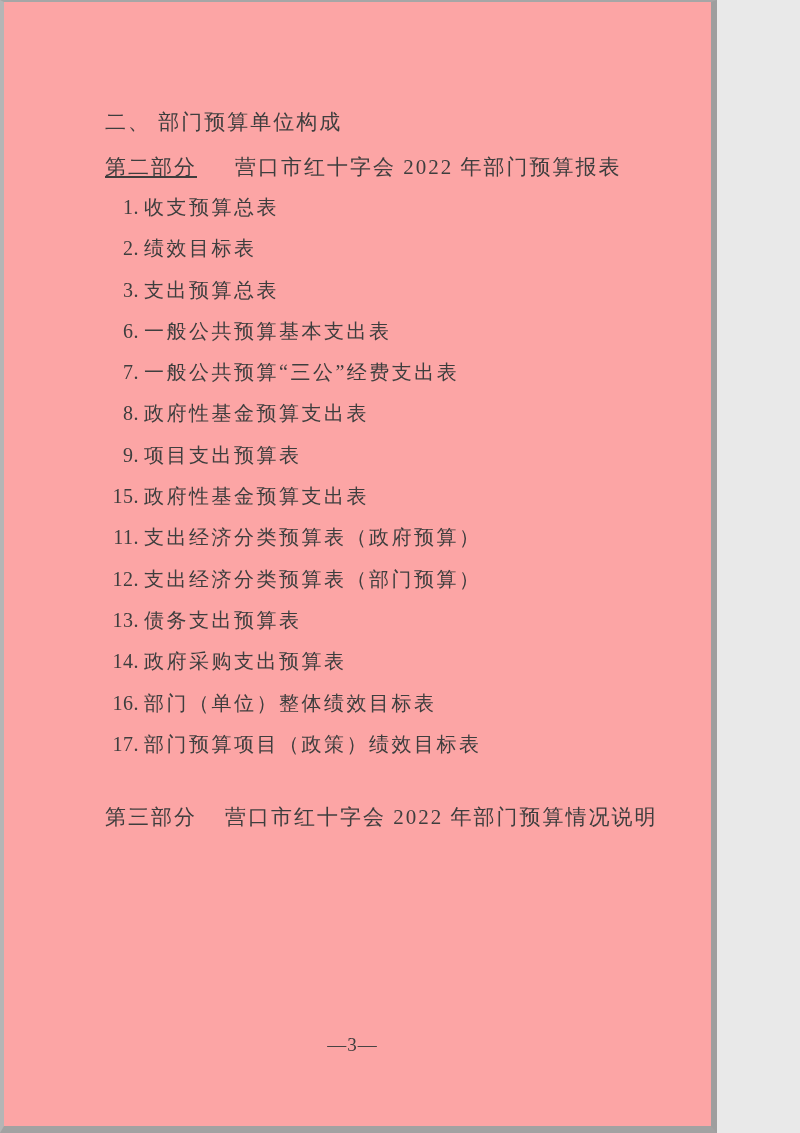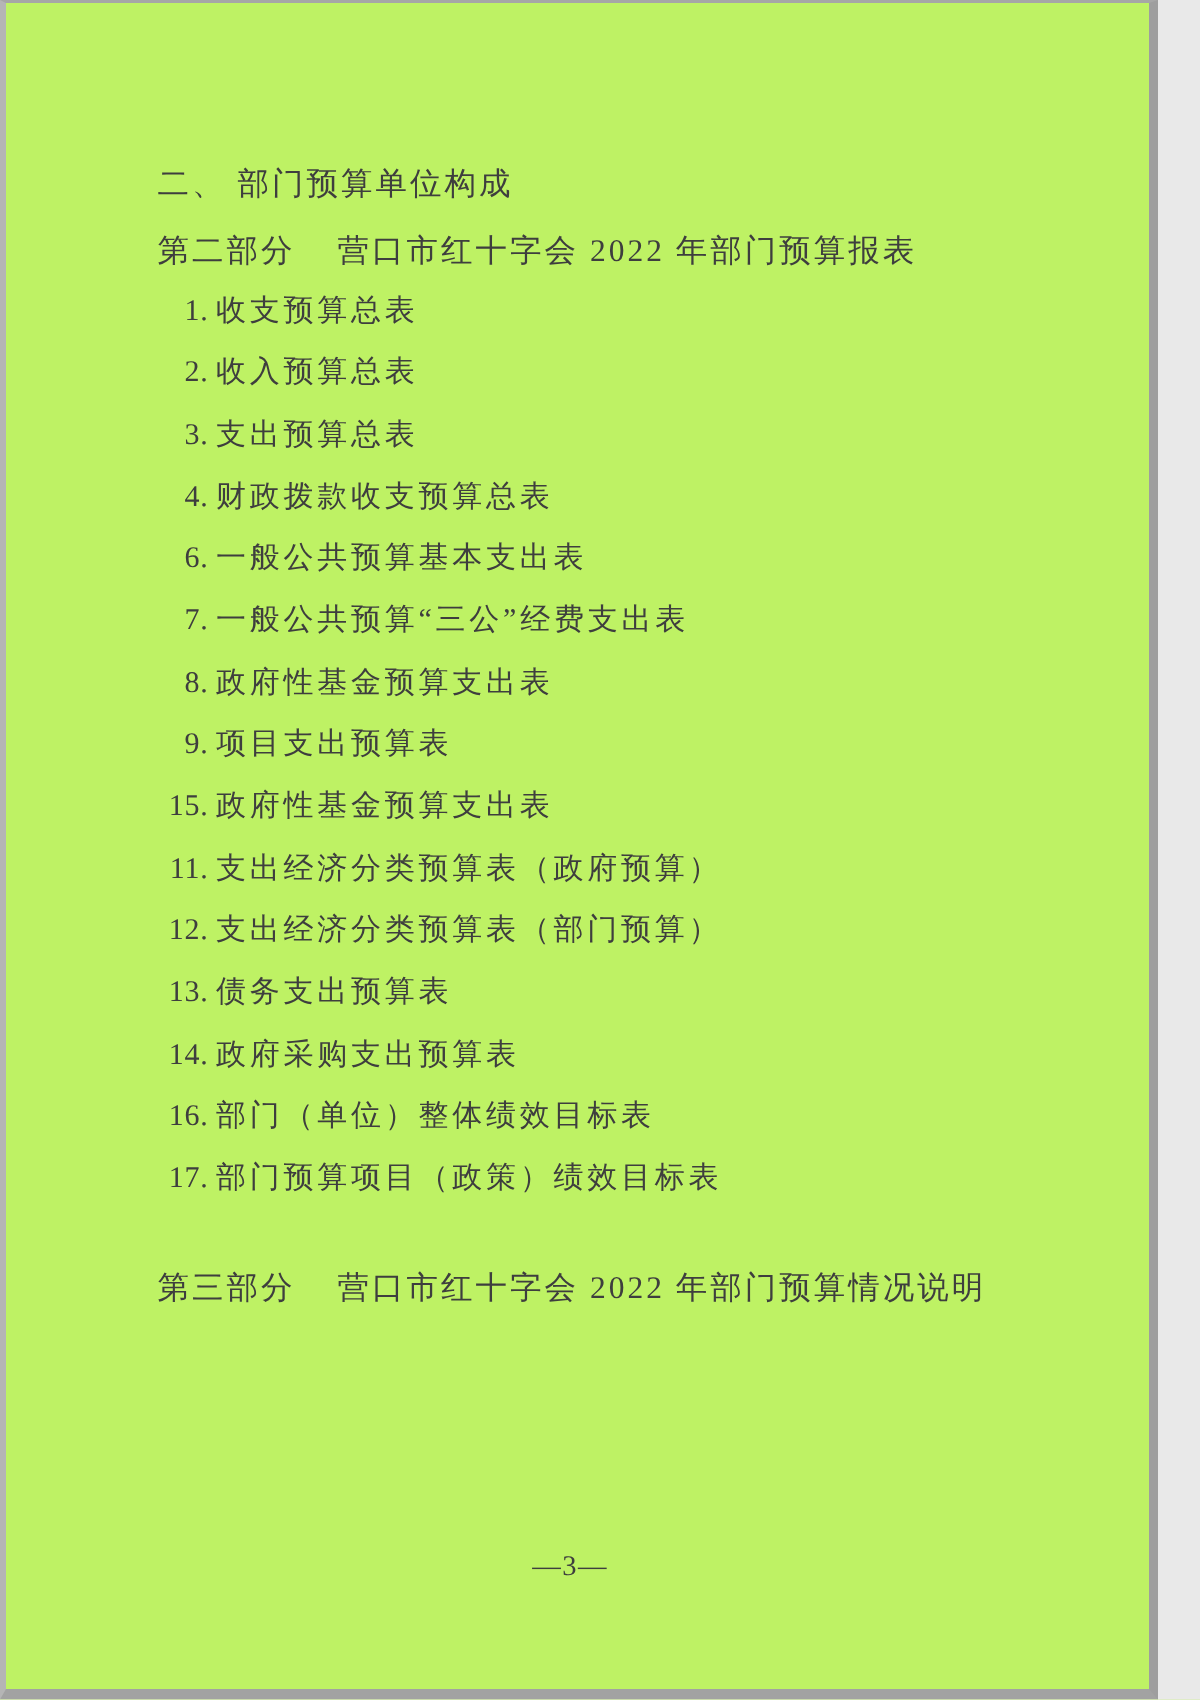--- a/index.html
+++ b/index.html
@@ -2,24 +2,24 @@
 <html><head>
 <meta charset="utf-8">
 <style>
   html, body {
     margin: 0;
     padding: 0;
     background: #e9e9e9;
   }
   .page {
     position: relative;
-    width: 772px;
+    width: 717px;
     height: 1133px;
     box-sizing: border-box;
-    background: #bef264;
+    background: #fca5a5;
     border-top: 2px solid #a6a6a6;
     border-left: 4px solid #b5b5b5;
     border-right: 6px solid #9e9e9e;
     border-bottom: 7px solid #a2a2a2;
     overflow: hidden;
     font-family: "Liberation Serif", "DejaVu Serif", serif;
     color: #3e3e3e;
   }
   .content {
     position: absolute;
@@ -34,21 +34,22 @@
   }
   .h-part {
     margin-top: 17px;
     font-size: 21px;
     line-height: 29px;
     letter-spacing: 2px;
     white-space: nowrap;
   }
   .h-part .part-label {
     display: inline-block;
-    margin-right: 28px;
+    margin-right: 38px;
+    text-decoration: underline;
   }
   .toc {
     list-style: none;
     margin: 5px 0 0 0;
     padding: 0;
   }
   .toc li {
     line-height: 41.3px;
     font-size: 20px;
     white-space: nowrap;
@@ -92,23 +93,22 @@
   <div class="content">
 
     <div class="h-section">二、 部门预算单位构成</div>
 
     <div class="h-part">
       <span class="part-label">第二部分</span><span class="part-title">营口市红十字会 2022 年部门预算报表</span>
     </div>
 
     <ol class="toc">
         <li><span class="num">1.</span><span class="txt">收支预算总表</span></li>
-        <li><span class="num">2.</span><span class="txt">收入预算总表</span></li>
+        <li><span class="num">2.</span><span class="txt">绩效目标表</span></li>
         <li><span class="num">3.</span><span class="txt">支出预算总表</span></li>
-        <li><span class="num">4.</span><span class="txt">财政拨款收支预算总表</span></li>
         <li><span class="num">6.</span><span class="txt">一般公共预算基本支出表</span></li>
         <li><span class="num">7.</span><span class="txt">一般公共预算“三公”经费支出表</span></li>
         <li><span class="num">8.</span><span class="txt">政府性基金预算支出表</span></li>
         <li><span class="num">9.</span><span class="txt">项目支出预算表</span></li>
         <li><span class="num">15.</span><span class="txt">政府性基金预算支出表</span></li>
         <li><span class="num">11.</span><span class="txt">支出经济分类预算表（政府预算）</span></li>
         <li><span class="num">12.</span><span class="txt">支出经济分类预算表（部门预算）</span></li>
         <li><span class="num">13.</span><span class="txt">债务支出预算表</span></li>
         <li><span class="num">14.</span><span class="txt">政府采购支出预算表</span></li>
         <li><span class="num">16.</span><span class="txt">部门（单位）整体绩效目标表</span></li>

